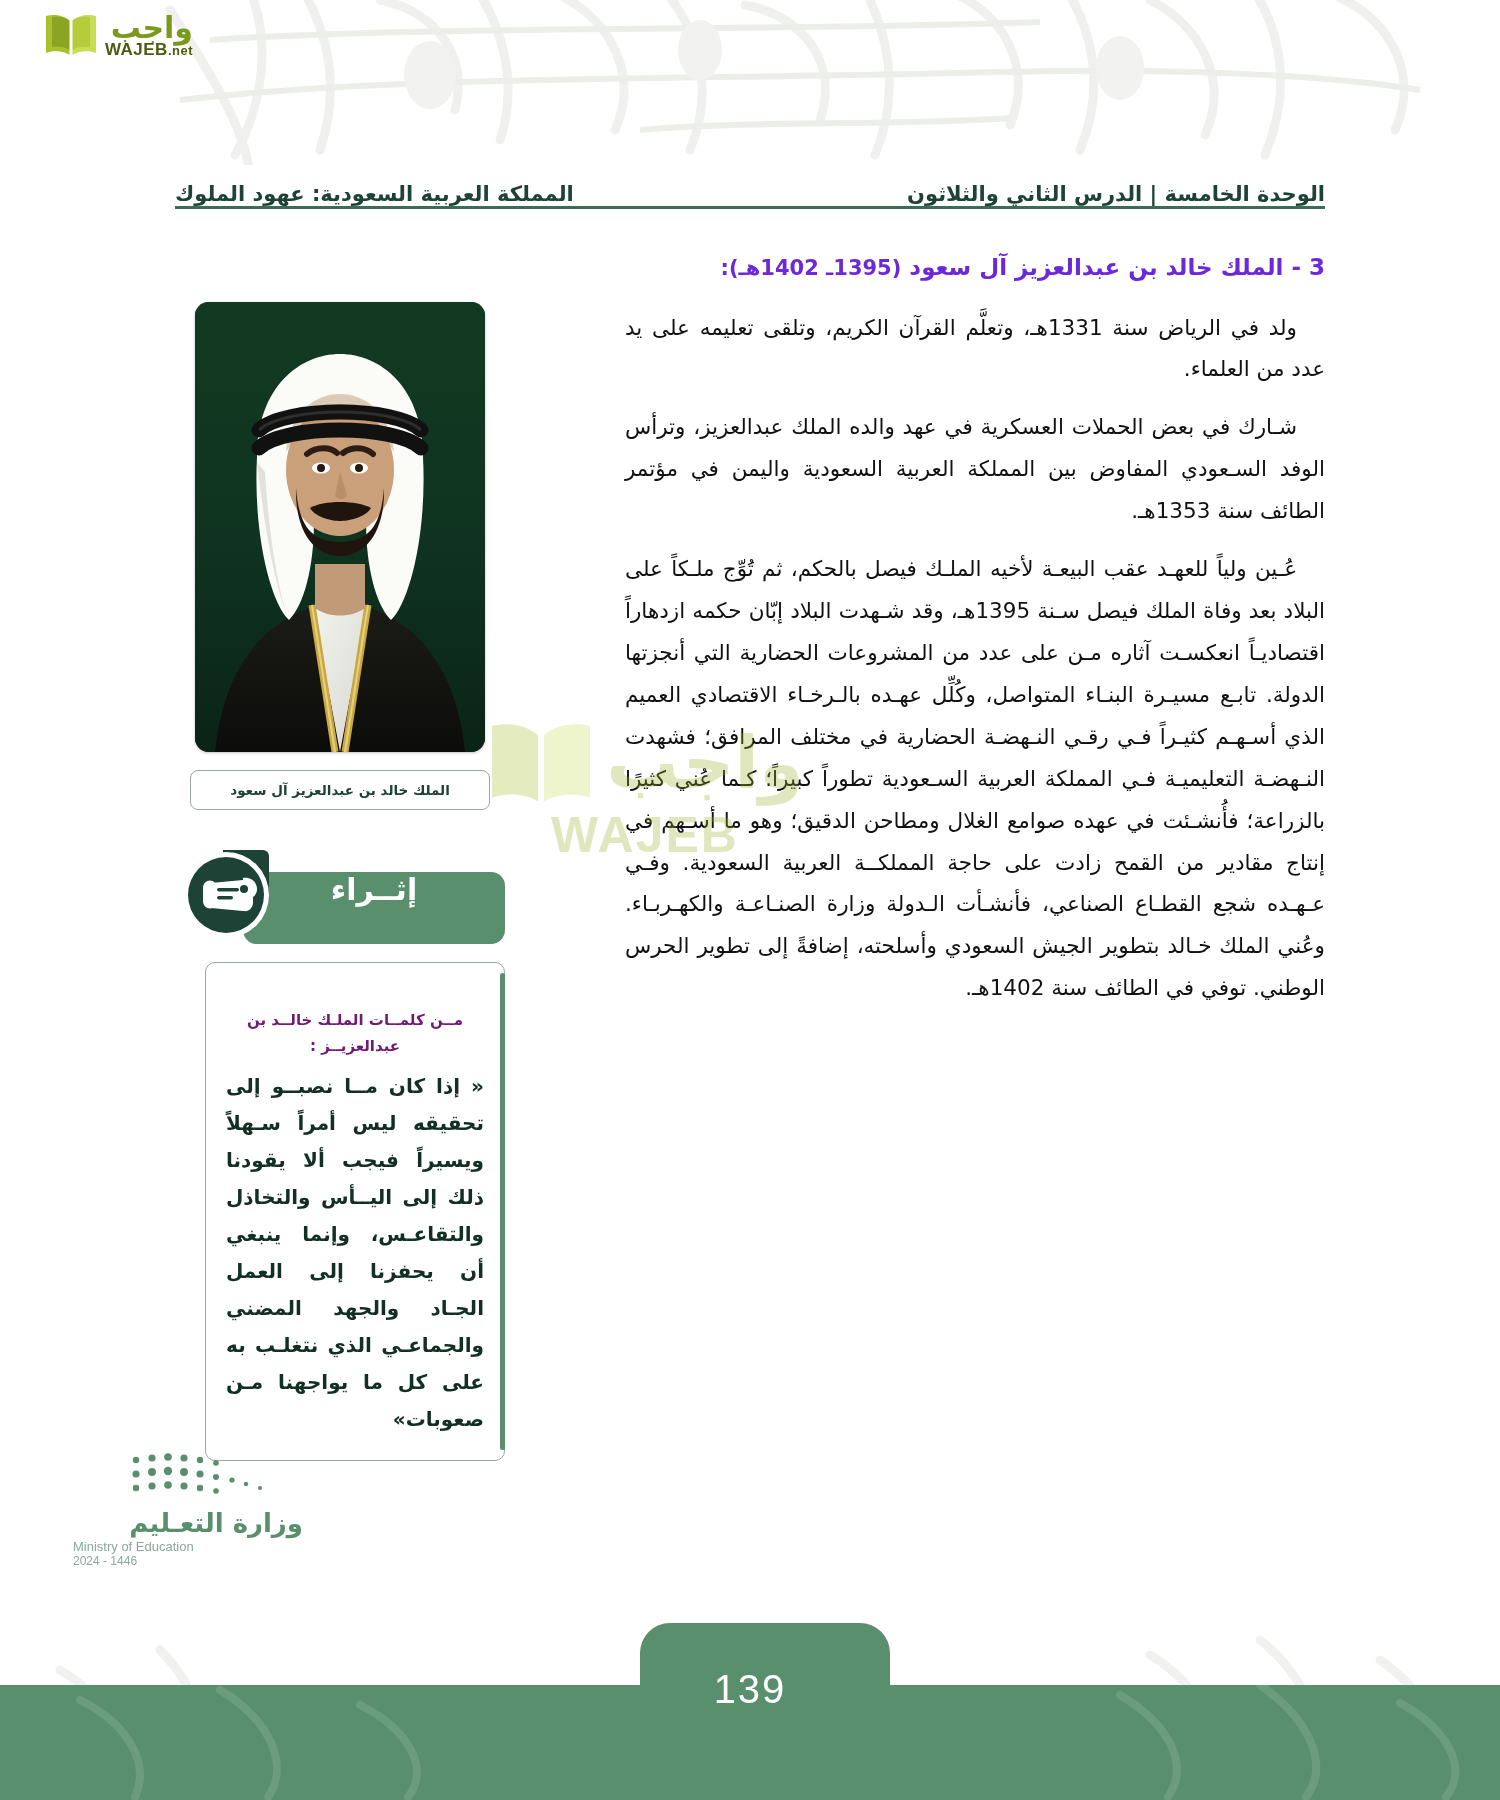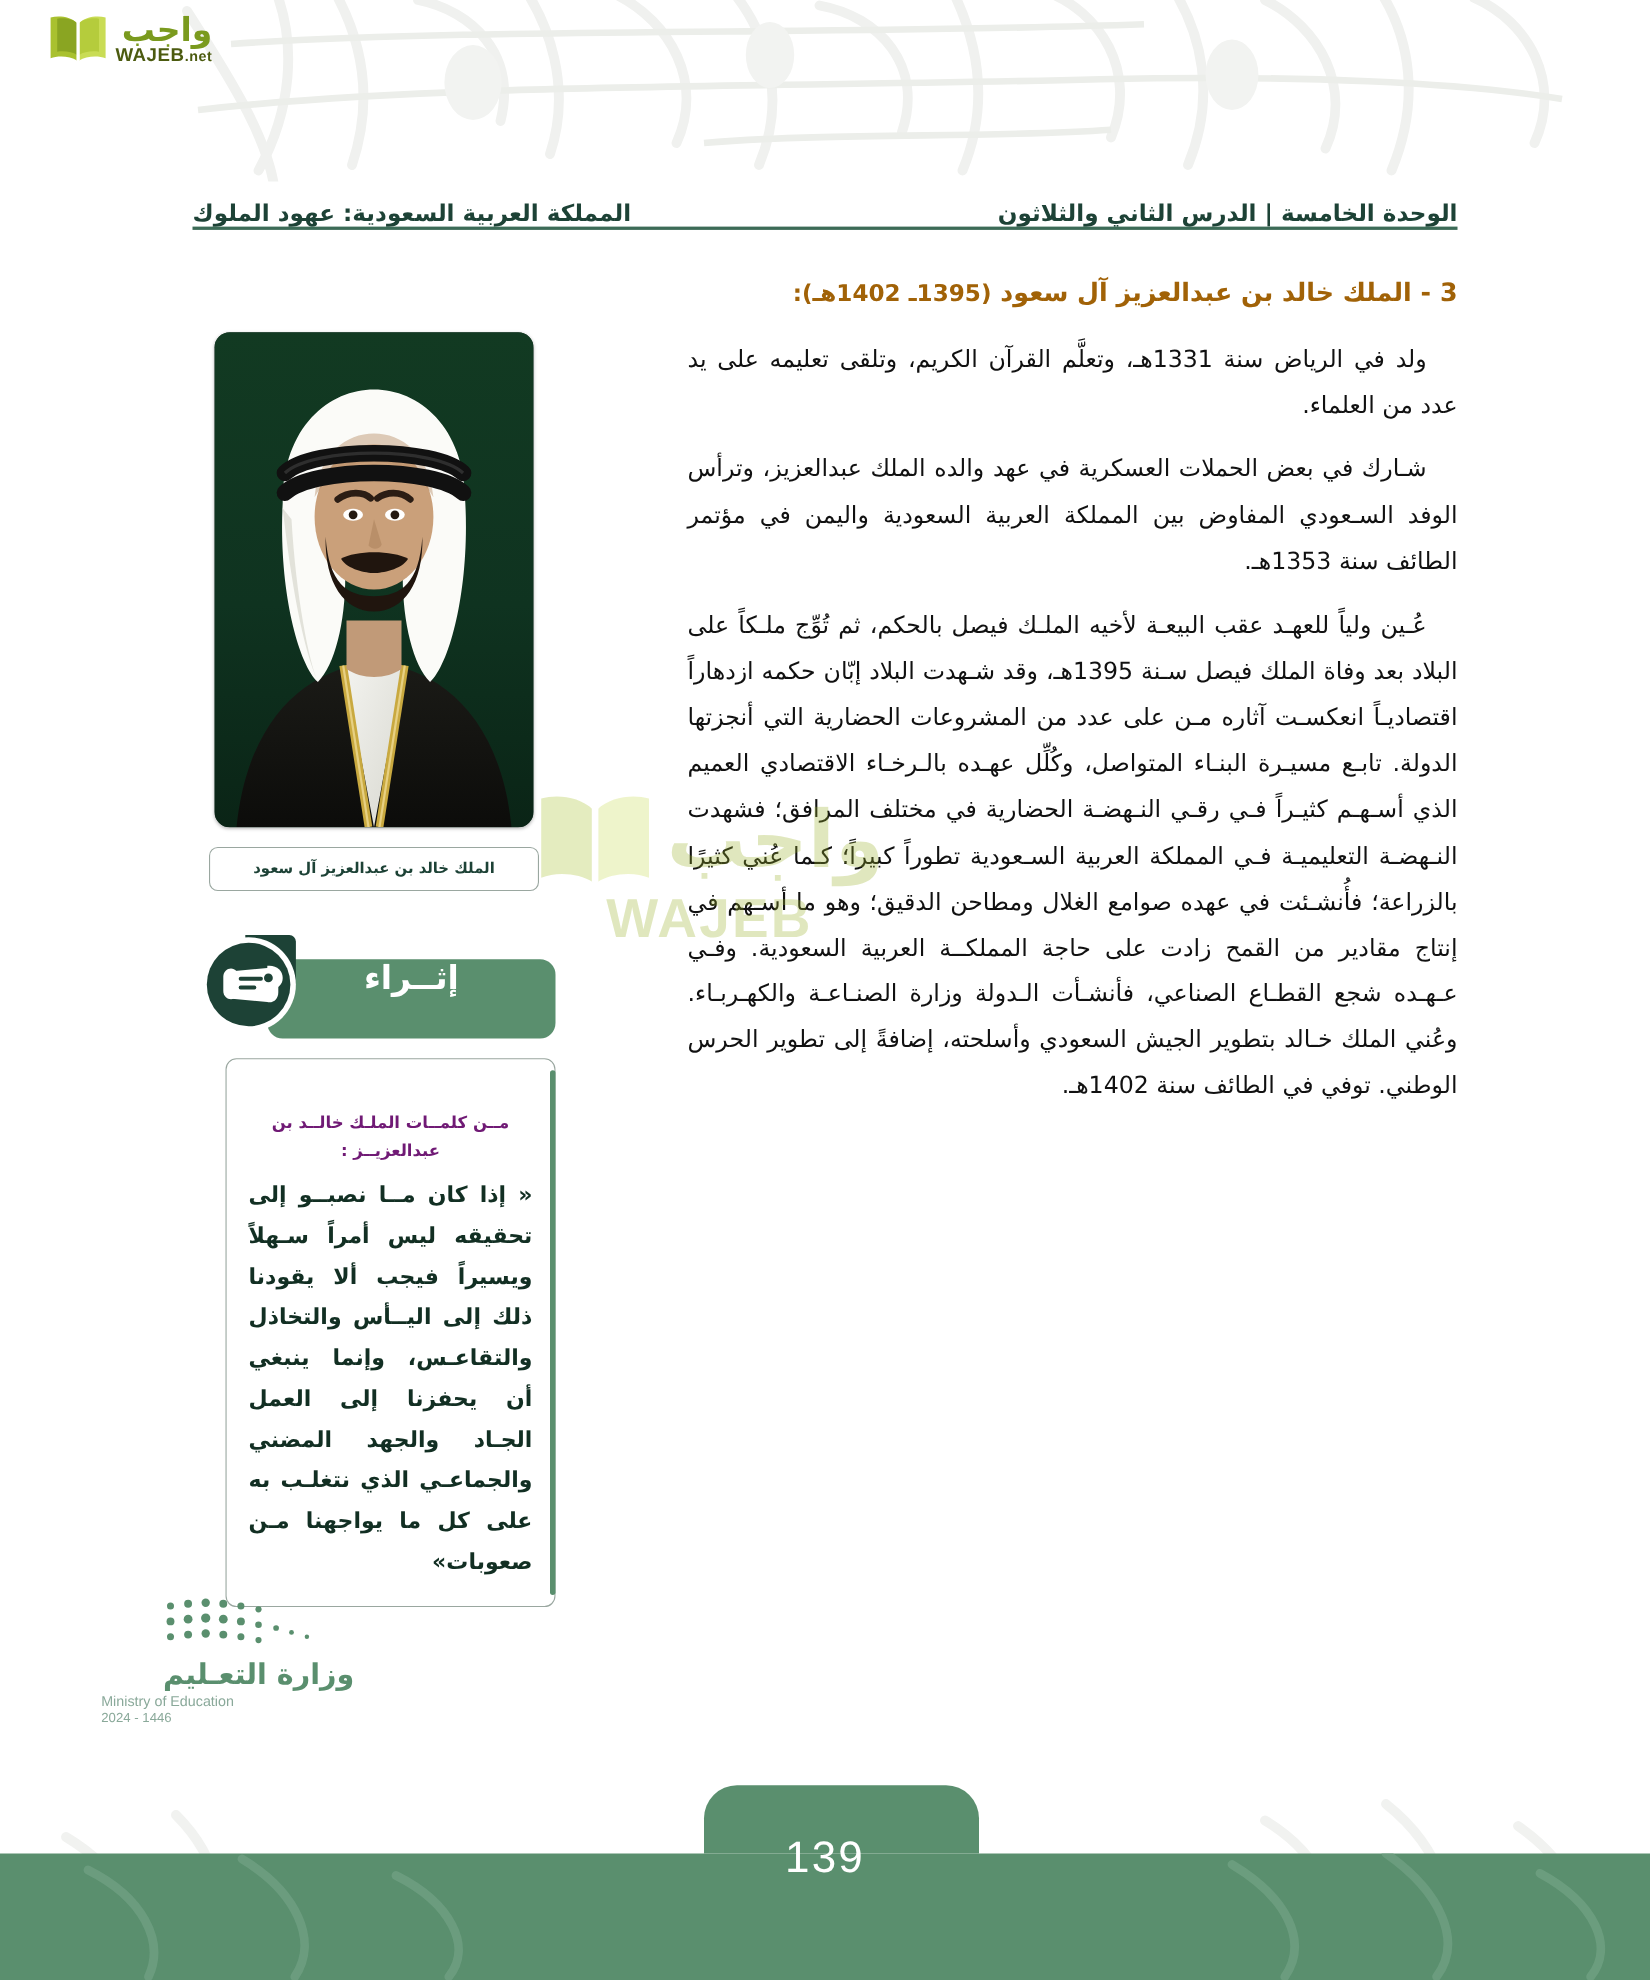--- a/index.html
+++ b/index.html
@@ -68,21 +68,21 @@
     width: 1150px; height: 1120px;
   }
 
   
   .text-col {
     position: absolute; top: 0; right: 0;
     width: 700px;
   }
   .lesson-title {
     font-family: "DejaVu Sans", sans-serif;
-    font-size: 23px; font-weight: bold; color: #a16207;
+    font-size: 23px; font-weight: bold; color: #6d28d9;
     margin-bottom: 22px; line-height: 1.5;
     text-align: right;
   }
   .lesson-title .years { font-size: 21px; }
   .para {
     font-family: "DejaVu Sans", sans-serif;
     font-size: 21.5px; color: #111111;
     line-height: 1.95;
     text-align: justify;
     text-align-last: right;
@@ -193,21 +193,21 @@
     border-radius: 30px 30px 0 0;
   }
   .page-number {
     position: absolute; bottom: 88px; left: 0; width: 1500px;
     text-align: center;
     font-family: "Liberation Sans", sans-serif;
     font-size: 40px; font-weight: normal; color: #ffffff;
     letter-spacing: 2px;
   }
   .moe-logo {
-    position: absolute; bottom: 210px; left: 92px;
+    position: absolute; bottom: 210px; left: 73px;
     width: 230px; height: 140px;
   }
   .moe-dots { width: 175px; height: 52px; display: block; }
   .moe-ar {
     font-family: "DejaVu Sans", sans-serif;
     font-size: 26px; font-weight: bold; color: #5a8f6e;
     margin-top: 6px; letter-spacing: 1px; direction: rtl;
   }
   .moe-en {
     font-family: "Liberation Sans", sans-serif;

